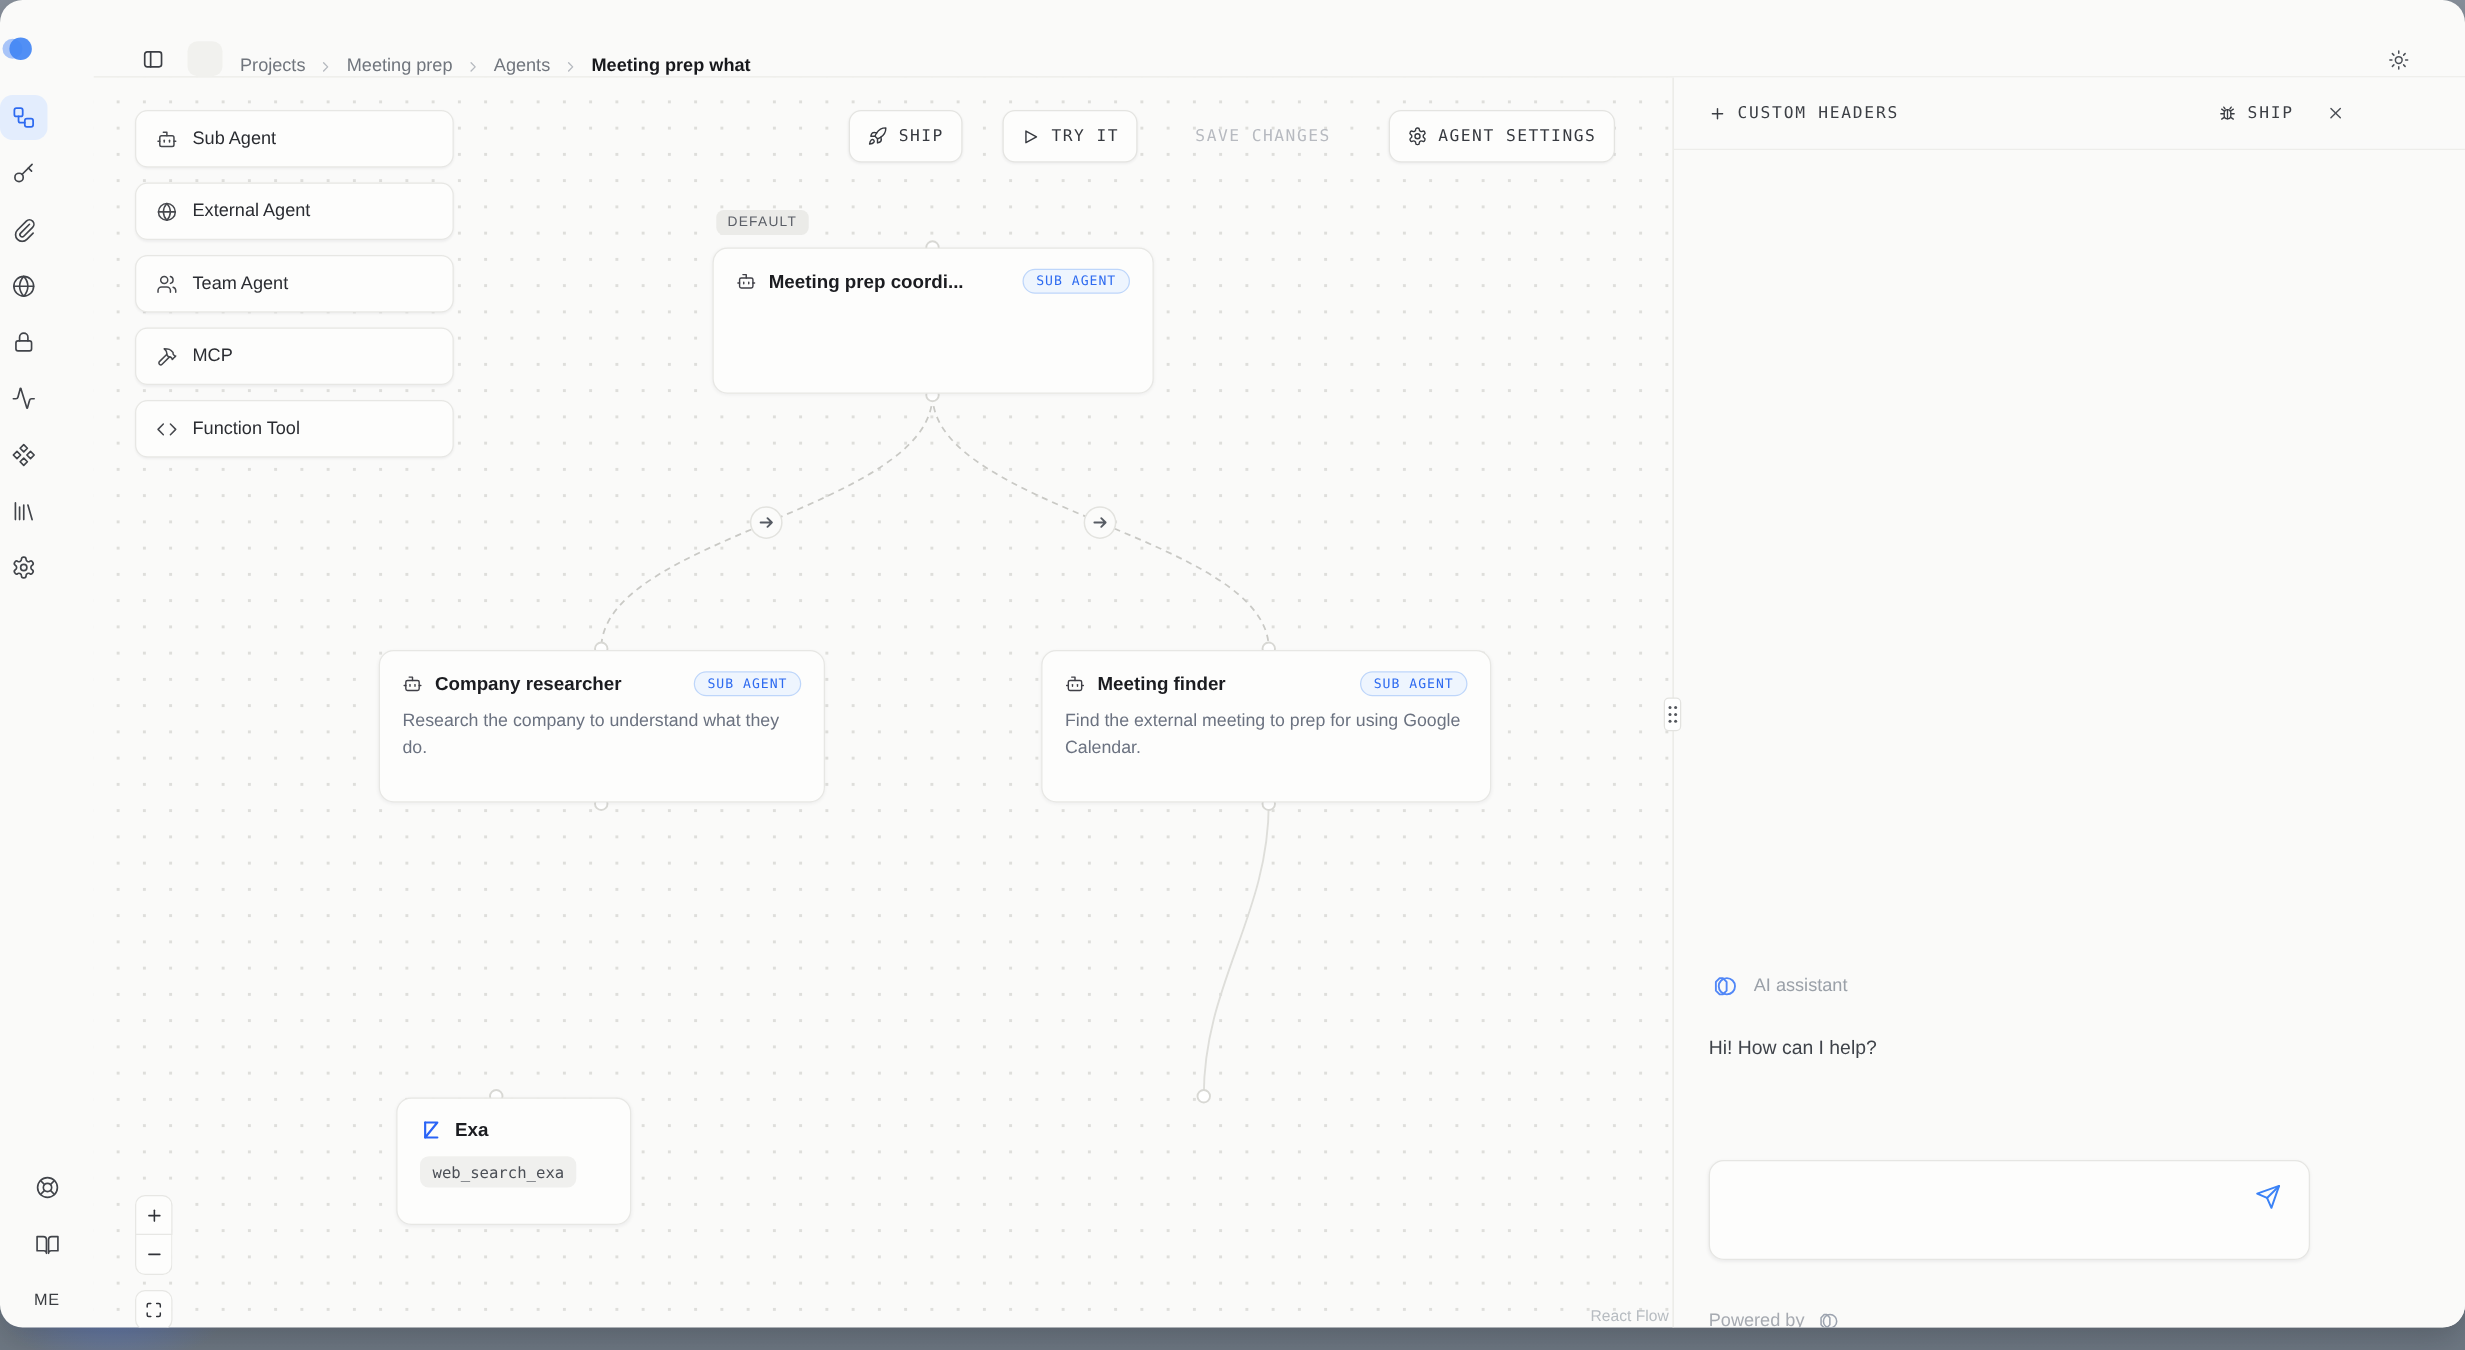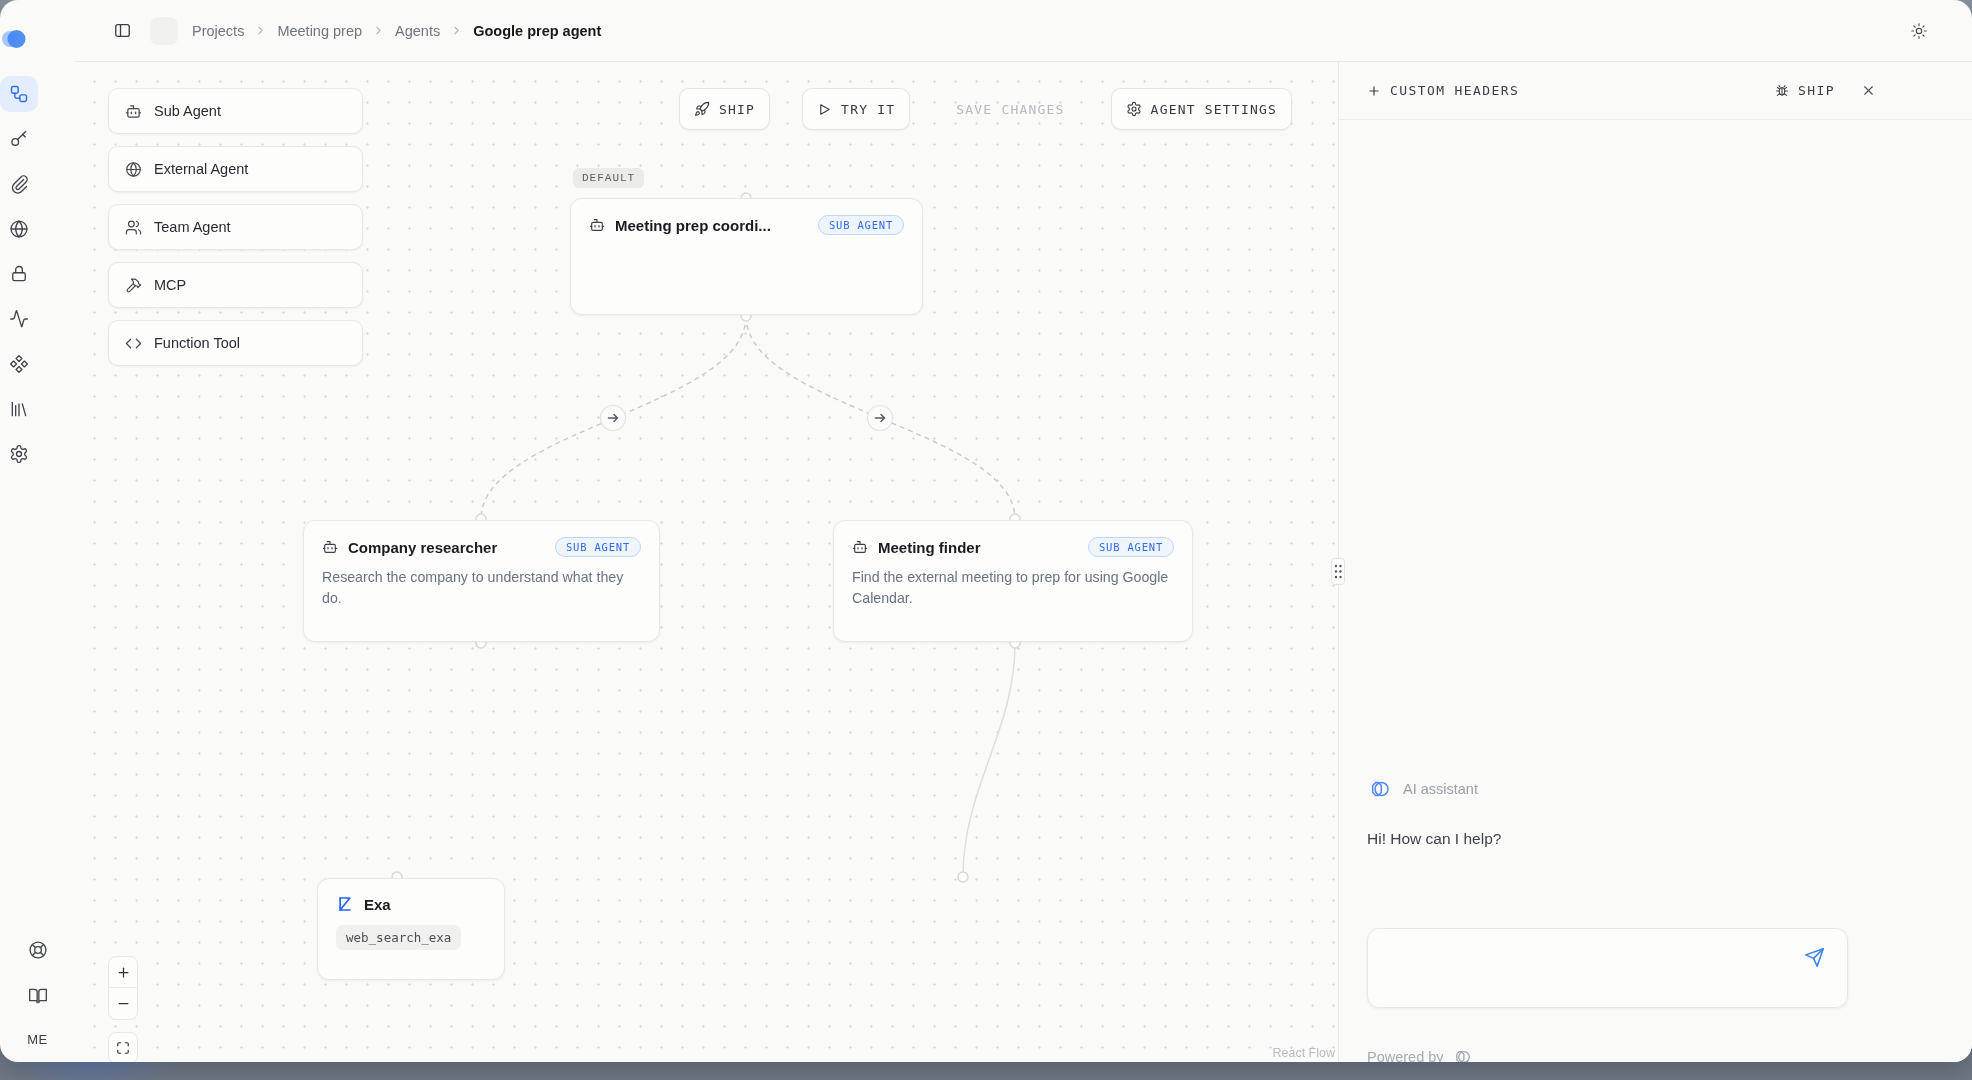--- a/index.html
+++ b/index.html
@@ -24,21 +24,21 @@
   .rail-logo { margin-top:24px; height:30px; display:flex; align-items:center; }
   .rail-nav { margin-top:22px; display:flex; flex-direction:column; gap:9px; align-items:center; }
   .rail-item { width:38px; height:36px; border-radius:10px; display:flex; align-items:center; justify-content:center; cursor:pointer; }
   .rail-item svg { stroke:#41444a; }
   .rail-item.active { background:#e3edfd; }
   .rail-item.active svg { stroke:#2e6bf0; }
   .rail-bottom { position:absolute; bottom:8px; left:0; width:75px; display:flex; flex-direction:column; align-items:center; gap:10px; }
   .rail-user { height:30px; display:flex; align-items:center; justify-content:center; font-size:13px; letter-spacing:.5px; color:#3a3d42; font-weight:500; cursor:pointer; }
   
   .main { flex:1; display:flex; flex-direction:column; min-width:0; }
-  .topbar { height:62px; flex:0 0 62px; border-bottom:1px solid #ebebe8; display:flex; align-items:center; padding:0 40px 0 34px; gap:14px; }
+  .topbar { height:62px; flex:0 0 62px; border-bottom:1px solid #ebebe8; display:flex; align-items:flex-end; padding:0 40px 0 34px; gap:14px; }
   .icon-btn { background:none; border:none; display:flex; align-items:center; justify-content:center; cursor:pointer; padding:4px; border-radius:8px; }
   .crumb-chip { width:28px; height:28px; border-radius:8px; background:#f1f1ee; }
   .breadcrumb { display:flex; align-items:center; gap:10px; font-size:14.5px; color:#70757d; }
   .crumb { cursor:pointer; }
   .crumb.current { color:#17181c; font-weight:700; cursor:default; }
   .topbar .spacer { flex:1; }
   
   .content { flex:1; display:flex; position:relative; min-height:0; }
   .canvas {
     flex:1; position:relative; overflow:hidden;
@@ -76,21 +76,21 @@
   .node-badge {
     font-family:"DejaVu Sans Mono", monospace; font-size:10.5px; letter-spacing:.8px;
     color:#2e6bf0; background:#eef5fe; border:1px solid #bed6fa; border-radius:999px; padding:3px 10px; white-space:nowrap;
   }
   .node-desc { margin-top:10px; font-size:14.2px; line-height:21px; color:#6b7280; }
   .tool-chip {
     display:inline-block; margin-top:12px; font-family:"DejaVu Sans Mono", monospace;
     font-size:12.5px; color:#4b4f56; background:#f0f0ee; border-radius:7px; padding:5px 10px;
   }
   .default-tag {
-    position:absolute; left:498px; top:106px; font-family:Liberation Mono, monospace;
+    position:absolute; left:498px; top:106px; font-family:Liberation Sans, sans-serif;
     font-size:11px; letter-spacing:1px; color:#5a5e66; background:#ebebe8; border-radius:6px; padding:4px 9px;
   }
   
   .zoomctl { position:absolute; left:33px; top:894px; display:flex; flex-direction:column; }
   .zbtn { width:30px; height:32px; background:#fdfdfc; border:1px solid #e7e7e4; display:flex; align-items:center; justify-content:center; cursor:pointer; }
   .zbtn svg { stroke:#303338; }
   .zbtn.zin { border-radius:8px 8px 0 0; }
   .zbtn.zout { border-radius:0 0 8px 8px; border-top:none; }
   .zbtn.zfit { border-radius:8px; margin-top:12px; }
   .attribution { position:absolute; left:1160px; top:984px; width:100px; text-align:right; font-size:12.5px; color:#b7bcc1; }
@@ -231,21 +231,21 @@
             <path d="m9 18 6-6-6-6"></path>
           </svg>
         <span class="crumb">Meeting prep</span>
         <svg width="13" height="13" viewBox="0 0 24 24" fill="none" stroke="#b5b9bf" stroke-width="2" stroke-linecap="round" stroke-linejoin="round">
             <path d="m9 18 6-6-6-6"></path>
           </svg>
         <span class="crumb">Agents</span>
         <svg width="13" height="13" viewBox="0 0 24 24" fill="none" stroke="#b5b9bf" stroke-width="2" stroke-linecap="round" stroke-linejoin="round">
             <path d="m9 18 6-6-6-6"></path>
           </svg>
-        <span class="crumb current">Google prep agent</span>
+        <span class="crumb current">Meeting prep what</span>
       </nav>
       <div class="spacer"></div>
       <button class="icon-btn">
         <svg width="18" height="18" viewBox="0 0 24 24" fill="none" stroke="#4b4f56" stroke-width="1.6" stroke-linecap="round">
             <circle cx="12" cy="12" r="3.6"></circle>
             <path d="M12 2.5v2.2M12 19.3v2.2M2.5 12h2.2M19.3 12h2.2M5.2 5.2l1.6 1.6M17.2 17.2l1.6 1.6M18.8 5.2l-1.6 1.6M6.8 17.2l-1.6 1.6"></path>
           </svg>
       </button>
     </header>
 

